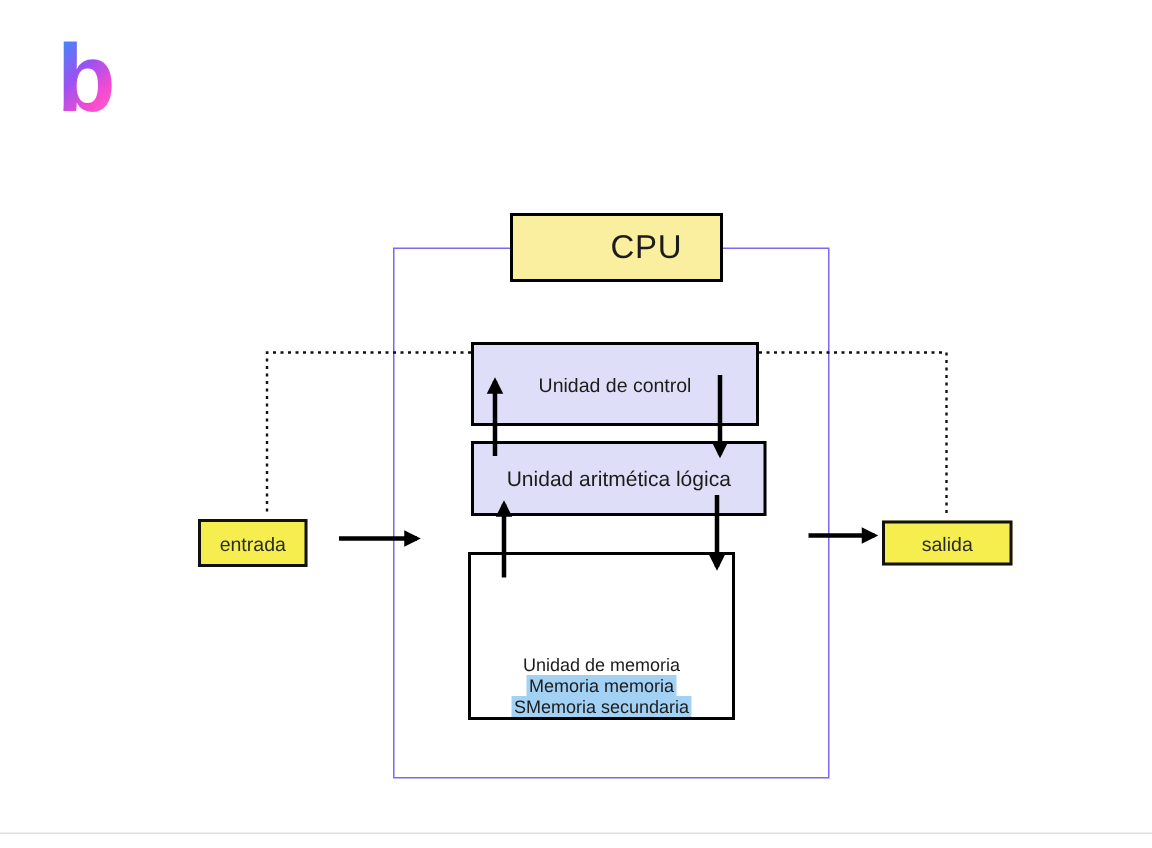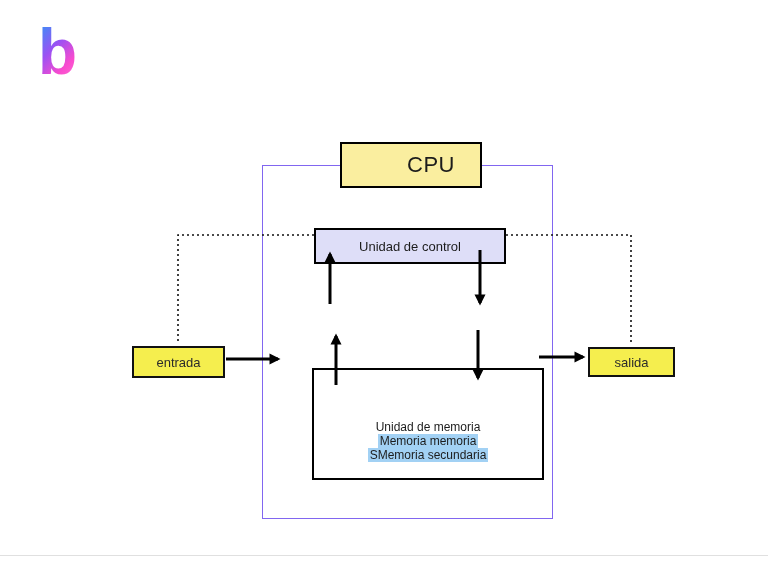--- a/index.html
+++ b/index.html
@@ -47,47 +47,47 @@
     text-align: center;
     z-index: 2;
   }
   .cpu-box {
     left: 340px; top: 142px; width: 142px; height: 46px;
     background: var(--box-yellow-pale);
     border: 2.5px solid #000;
     font-size: 22px; font-weight: 500; letter-spacing: 0.5px; padding-left: 40px;
   }
   .control-box {
-    left: 314px; top: 228px; width: 192px; height: 36px;
+    left: 314px; top: 228px; width: 192px; height: 56px;
     background: var(--box-lavender);
     border: 2px solid #000;
     font-size: 13px;
   }
   .alu-box {
     left: 314px; top: 294px; width: 197px; height: 50px;
     background: var(--box-lavender);
     border: 2px solid #000;
     font-size: 14px;
   }
   .memory-box {
-    left: 312px; top: 368px; width: 232px; height: 112px;
+    left: 312px; top: 368px; width: 178px; height: 112px;
     background: #fff;
     border: 2px solid #000;
-    align-items: center;
+    align-items: flex-end;
     padding-top: 33px;
     font-size: 12px;
     line-height: 14px;
   }
   .memory-box .mem-line { display: block; }
   .memory-box .hl {
     background: var(--highlight-blue);
     padding: 0 2px;
   }
   .entrada-box {
-    left: 132px; top: 346px; width: 93px; height: 32px;
+    left: 132px; top: 346px; width: 73px; height: 32px;
     background: var(--box-yellow-bright);
     border: 2.5px solid #111;
     font-size: 13px;
     color: #2b2b2b;
   }
   .salida-box {
     left: 588px; top: 347px; width: 87px; height: 30px;
     background: var(--box-yellow-bright);
     border: 2.5px solid #111;
     font-size: 13px;
@@ -121,20 +121,23 @@
   <div class="purple-frame"></div>
 
   <div class="dbox cpu-box">
     <span>CPU</span>
   </div>
 
   <div class="dbox control-box">
     <span>Unidad de control</span>
   </div>
 
+  <div class="dbox alu-box">
+    <span>Unidad aritmética lógica</span>
+  </div>
 
   <div class="dbox memory-box">
     <div>
       <span class="mem-line">Unidad de memoria</span>
       <span class="mem-line"><span class="hl">Memoria memoria</span></span>
       <span class="mem-line"><span class="hl">SMemoria secundaria</span></span>
     </div>
   </div>
 
   <div class="dbox entrada-box">

